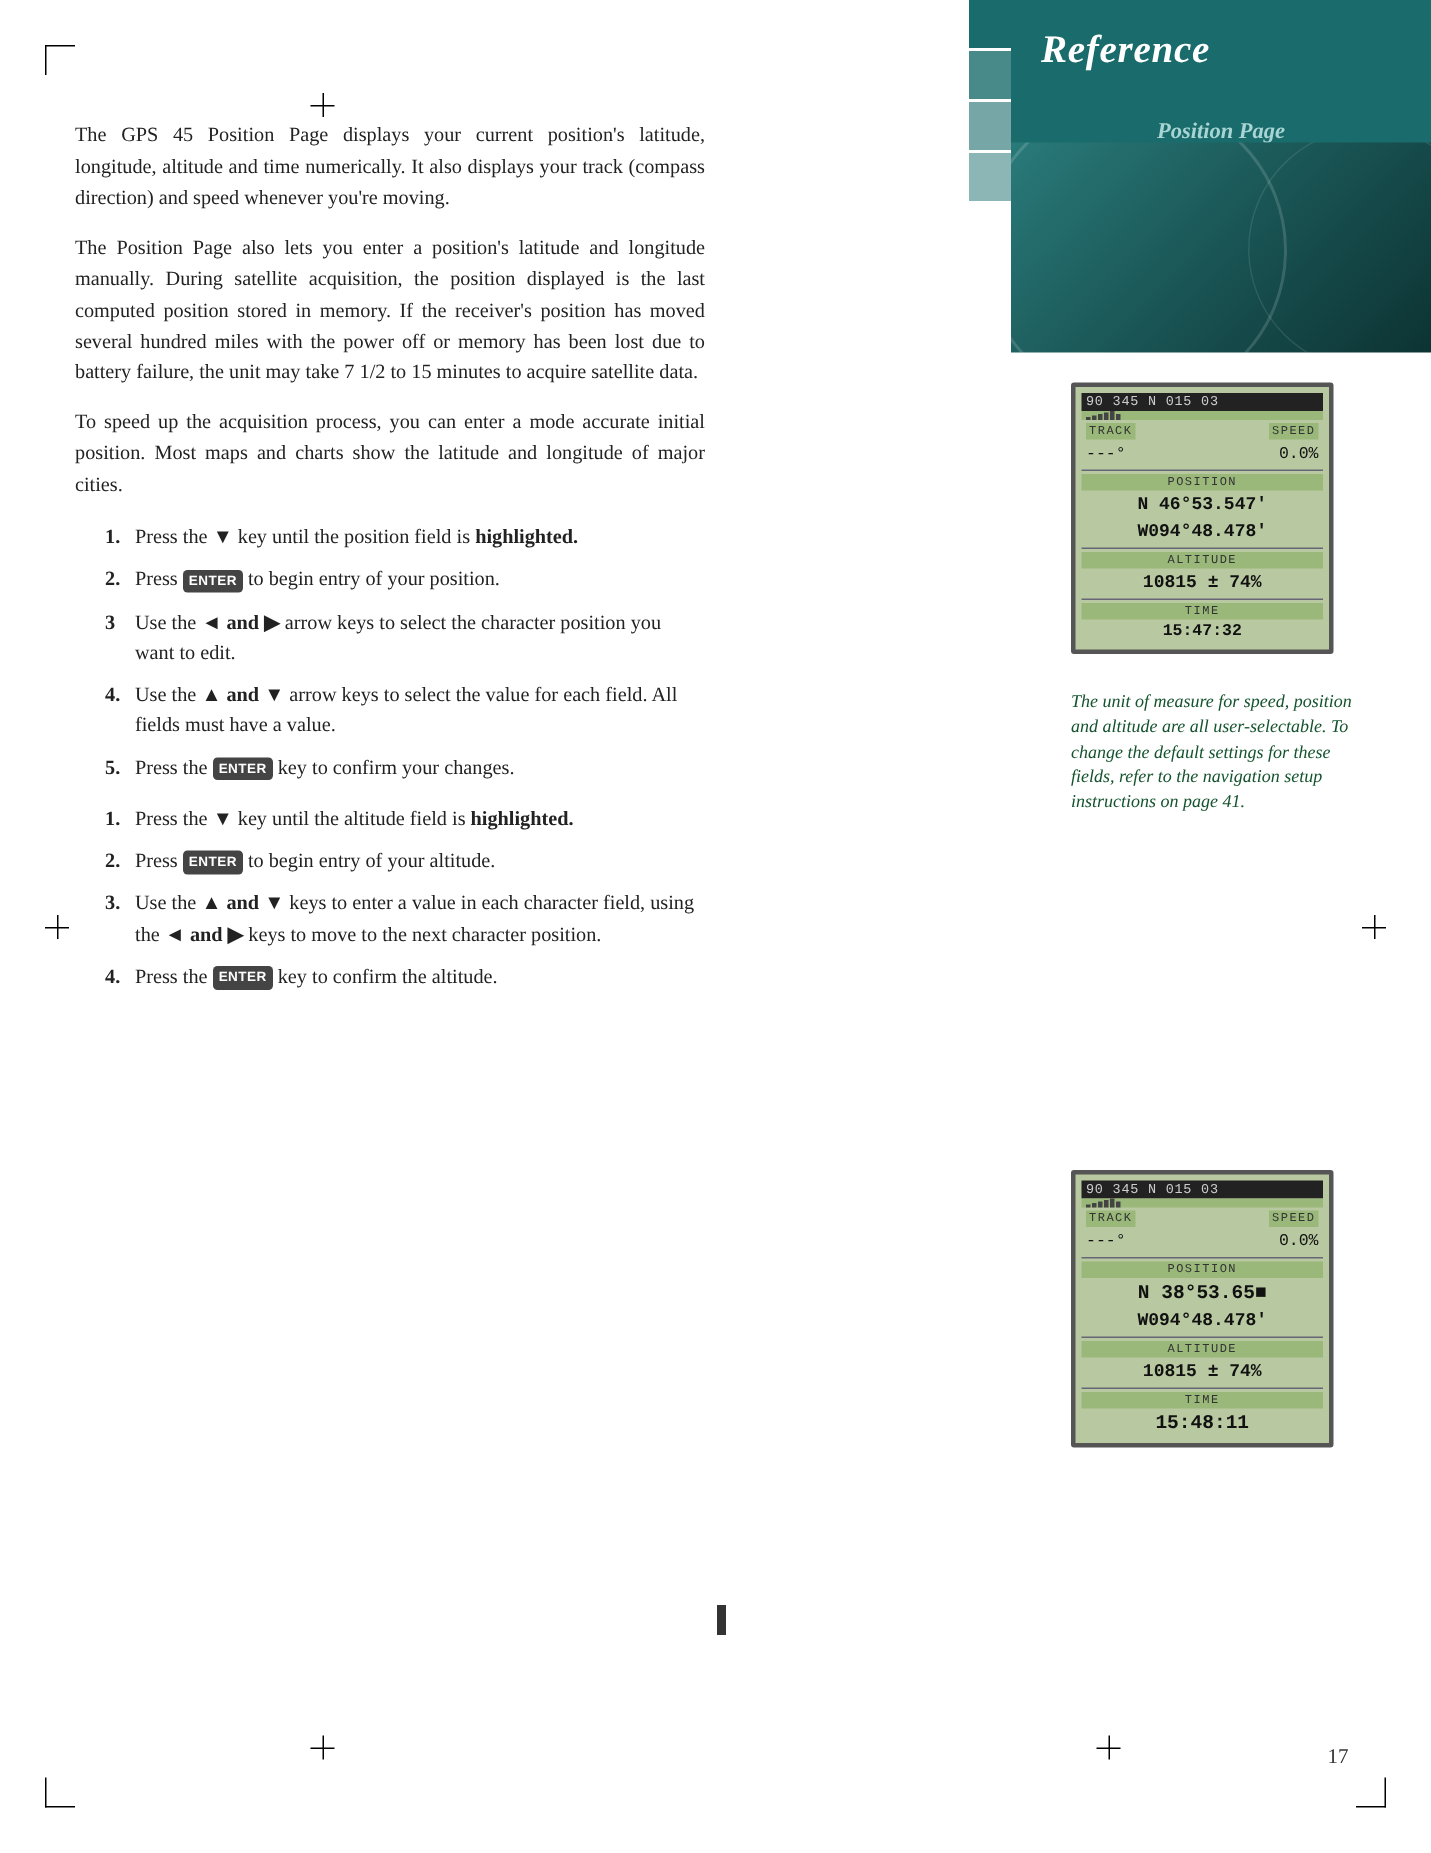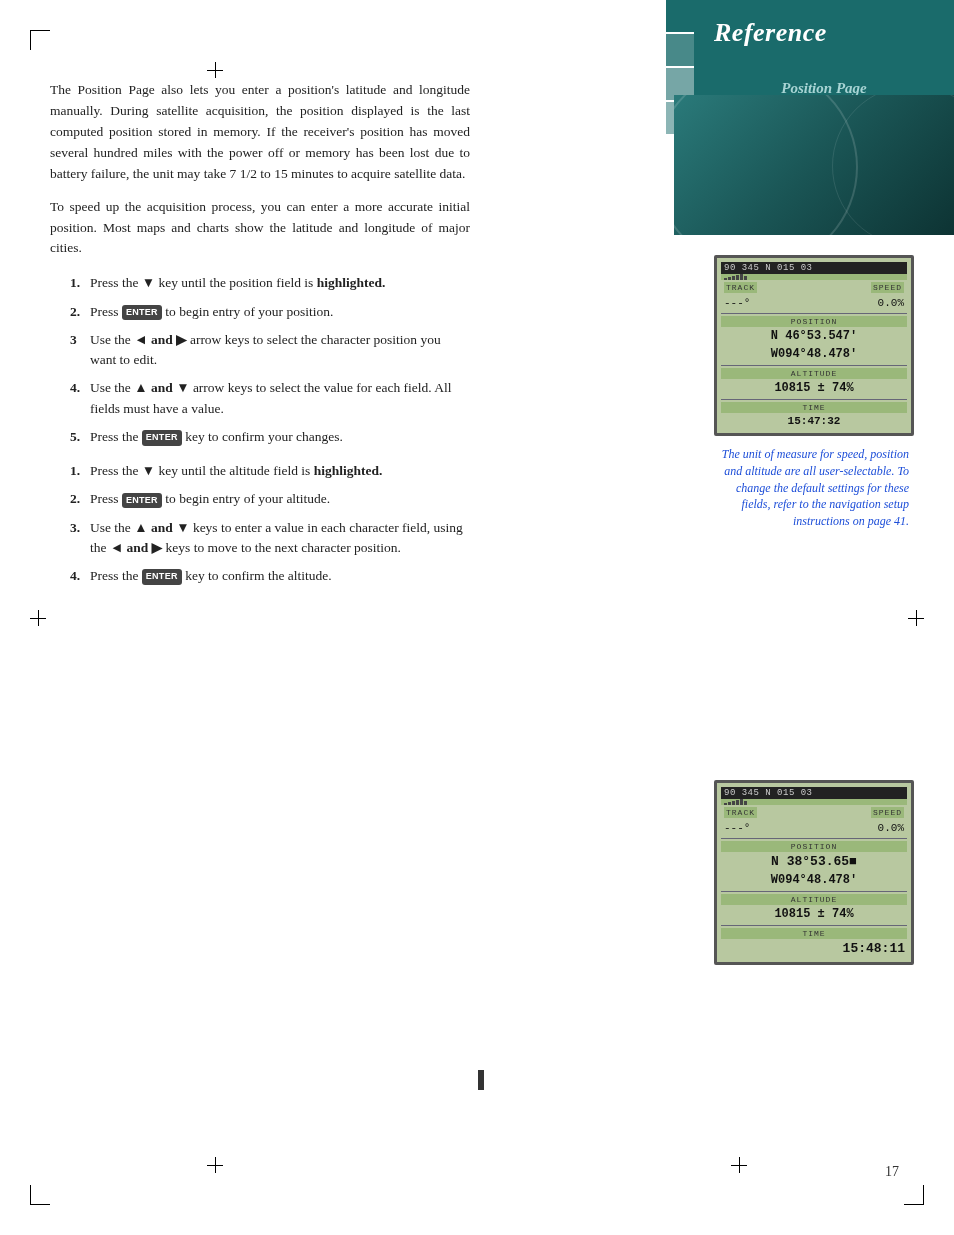--- a/index.html
+++ b/index.html
@@ -52,21 +52,21 @@
     .right-panel {
       position: absolute;
       top: 0;
       right: 0;
       width: 370px;
       height: 100%;
     }
 
     .teal-header {
       background: #1a6b6b;
-      width: 260px;
+      width: 280px;
       margin-left: auto;
       padding: 18px 20px 14px 20px;
       position: relative;
     }
 
     .teal-header h1 {
       font-family: Georgia, serif;
       font-size: 26px;
       color: #fff;
       font-style: italic;
@@ -200,21 +200,21 @@
 
     
     .gps-screen {
       background: #b8c8a0;
       border: 3px solid #555;
       border-radius: 2px;
       padding: 4px;
       font-family: 'Courier New', monospace;
       font-size: 11px;
       color: #111;
-      width: 200px;
+      width: 175px;
     }
 
     .gps-top-bar {
       background: #222;
       color: #ccc;
       font-size: 9px;
       padding: 1px 3px;
       display: flex;
       justify-content: space-between;
       font-family: 'Courier New', monospace;
@@ -258,25 +258,24 @@
     .right-content {
       position: absolute;
       top: 255px;
       right: 40px;
       width: 200px;
     }
 
     .gps-caption {
       font-size: 12px;
       line-height: 1.4;
-      color: #1d4ed8;
-      margin-top: 10px;
+      color: #14532d;
+      margin-top: 23px;
       font-style: italic;
       width: 195px;
-      text-align: right;
     }
 
     .second-gps {
       position: absolute;
       top: 780px;
       right: 40px;
       width: 200px;
     }
 
     
@@ -326,22 +325,23 @@
     <h2>
       <em><span style="white-space: pre-line;">Position Page
 Options</span></em>
     </h2>
   </div>
   <div class="globe-area"></div>
 </div>
 
 <div class="main-content">
 
+  <p class="intro-para">The GPS 45 Position Page displays your current position's latitude, longitude, altitude and time numerically. It also displays your track (compass direction) and speed whenever you're moving.</p>
   <p class="intro-para">The Position Page also lets you enter a position's latitude and longitude manually. During satellite acquisition, the position displayed is the last computed position stored in memory. If the receiver's position has moved several hundred miles with the power off or memory has been lost due to battery failure, the unit may take 7 1/2 to 15 minutes to acquire satellite data.</p>
-  <p class="intro-para">To speed up the acquisition process, you can enter a more accurate initial position. Most maps and charts show the latitude and longitude of major cities.</p>
+  <p class="intro-para">To speed up the acquisition process, you can enter a mode accurate initial position. Most maps and charts show the latitude and longitude of major cities.</p>
 
   <ol class="steps-list">
     <li>
       <span class="step-num">1.</span>
       <span class="step-content">
         Press the <span class="arrow-sym">▼</span> key until the position field is <span class="bold-text">highlighted.</span>
       </span>
     </li>
     <li>
       <span class="step-num">2.</span>
@@ -463,20 +463,20 @@
       <div class="gps-label" style="font-size:8px;letter-spacing:1px;text-align:center;">POSITION</div>
       <div class="gps-value" style="font-size:13px;font-weight:bold;">N 38°53.65■</div>
       <div class="gps-value" style="font-size:12px;font-weight:bold;">W094°48.478'</div>
     </div>
     <div class="gps-section">
       <div class="gps-label" style="font-size:8px;letter-spacing:1px;text-align:center;">ALTITUDE</div>
       <div class="gps-value">10815 ± 74%</div>
     </div>
     <div class="gps-section">
       <div class="gps-label" style="font-size:8px;letter-spacing:1px;text-align:center;">TIME</div>
-      <div class="gps-value" style="font-size:13px;text-align:right;">15:48:11</div>
+      <div class="gps-value" style="font-size:13px;">15:48:11</div>
     </div>
   </div>
 </div>
 
 <div class="left-indicator"></div>
 
 <div class="page-number">17</div>
 
 </body></html>

